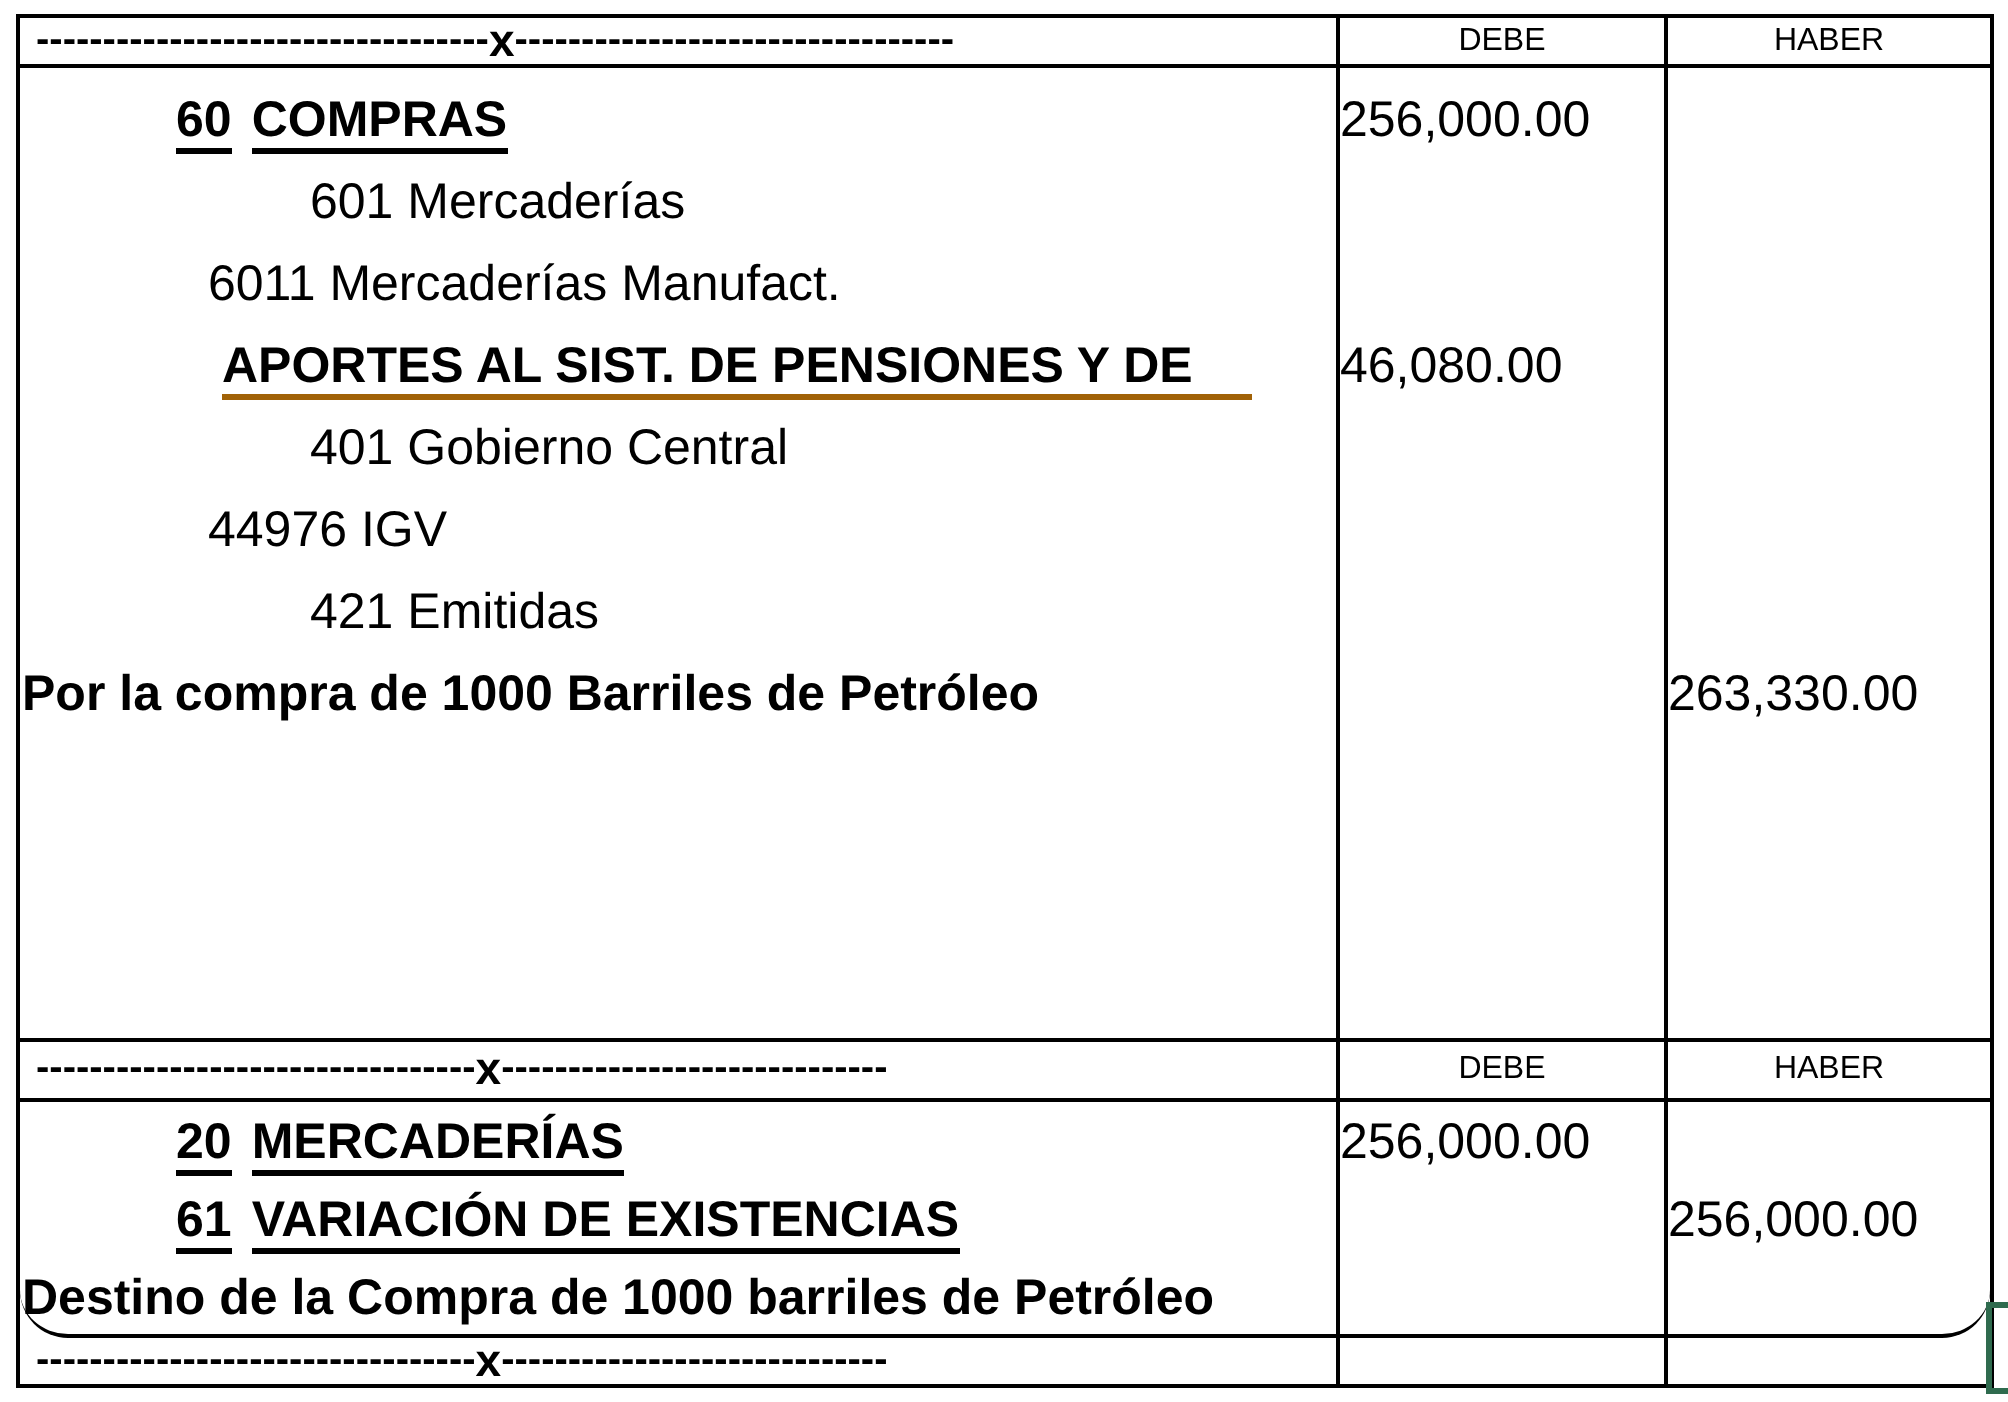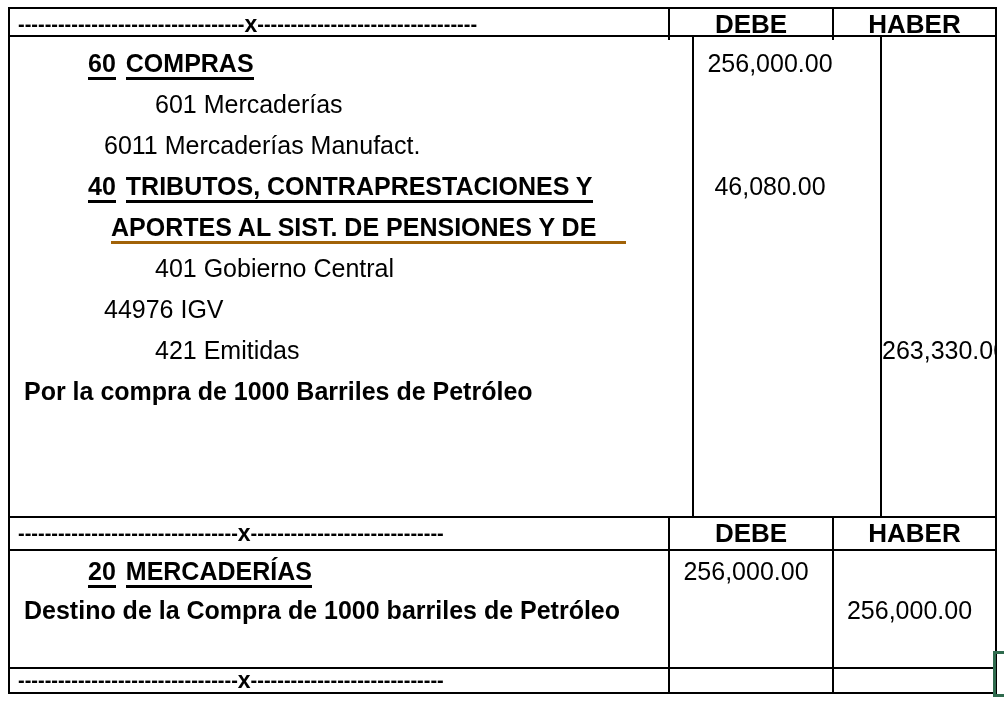--- a/index.html
+++ b/index.html
@@ -28,37 +28,37 @@
   .hdr2 { height:37px; }
   .footer-row { flex:1; }
   .divider-cell {
     display:flex; align-items:center;
     padding-left:8px; white-space:nowrap; overflow:hidden;
     font-weight:bold; font-size:20px;
   }
   .xmark { font-size:23px; font-weight:bold; line-height:1; }
   .col-header {
     display:flex; align-items:center; justify-content:center;
-    font-weight:bold; font-size:26px;
+    font-weight:normal; font-size:16px;
   }
 
   
-  .body1 { height:600px;gap:24px; }
-  .body2 { height:118px; }
+  .body1 { height:600px; }
+  .body2 { height:118px;border-radius:24px; }
   .body1 .desc-cell { padding-top:6px; }
   .body1 .line { line-height:41px; height:41px; }
   .body2 .desc-cell { padding-top:1px; }
   .body2 .line { line-height:39px; height:39px; }
   .line { font-size:25px; white-space:nowrap; overflow:visible; }
   .desc-cell, .amt-col { overflow:hidden; }
   .body1 .amt-col { padding-top:6px; }
   .body2 .amt-col { padding-top:1px; }
-  .amt { text-align:center; padding-right:10px; }
+  .amt { text-align:left; padding-right:10px; }
 
-  .lvl0 { padding-left:14px; }
+  .lvl0 { padding-left:1px; }
   .lvl1 { padding-left:78px; }
   .lvl2 { padding-left:145px; }
   .lvl3 { padding-left:94px; }
   .account { font-weight:bold; }
   .account .u { border-bottom:3px solid #000; }
   .account .code { margin-right:10px; }
   .account_cont { font-weight:bold; padding-left:101px; }
   .account_cont .u { border-bottom:3px solid #a16207; padding-right:30px; }
   .caption { font-weight:bold; }
 
@@ -81,21 +81,20 @@
           <span>---------------------------------</span>
         </div>
         <div class="col-header cell-debe">DEBE</div>
         <div class="col-header cell-haber">HABER</div>
       </div>
       <div class="row body1">
         <div class="desc-cell">
           <div class="line account lvl1"><span class="u code">60</span><span class="u">COMPRAS</span></div>
           <div class="line lvl2">601 Mercaderías</div>
           <div class="line lvl3">6011 Mercaderías Manufact.</div>
-          <div class="line account lvl1"><span class="u code">40</span><span class="u">TRIBUTOS, CONTRAPRESTACIONES Y</span></div>
           <div class="line account_cont"><span class="u">APORTES AL SIST. DE PENSIONES Y DE</span></div>
           <div class="line lvl2">401 Gobierno Central</div>
           <div class="line lvl3">44976 IGV</div>
           <div class="line lvl2">421 Emitidas</div>
           <div class="line caption lvl0">Por la compra de 1000 Barriles de Petróleo</div>
         </div>
         <div class="amt-col cell-debe">
           <div class="line amt">256,000.00</div>
           <div class="line amt"></div>
           <div class="line amt"></div>
@@ -127,20 +126,21 @@
           <span>---------------------------------</span>
           <span class="xmark">x</span>
           <span>-----------------------------</span>
         </div>
         <div class="col-header cell-debe">DEBE</div>
         <div class="col-header cell-haber">HABER</div>
       </div>
       <div class="row body2">
         <div class="desc-cell">
           <div class="line account lvl1"><span class="u code">20</span><span class="u">MERCADERÍAS</span></div>
+          <div class="line account lvl1"><span class="u code">61</span><span class="u">VARIACIÓN DE EXISTENCIAS</span></div>
           <div class="line caption lvl0">Destino de la Compra de 1000 barriles de Petróleo</div>
         </div>
         <div class="amt-col cell-debe">
           <div class="line amt">256,000.00</div>
           <div class="line amt"></div>
           <div class="line amt"></div>
         </div>
         <div class="amt-col cell-haber">
           <div class="line amt"></div>
           <div class="line amt">256,000.00</div>

